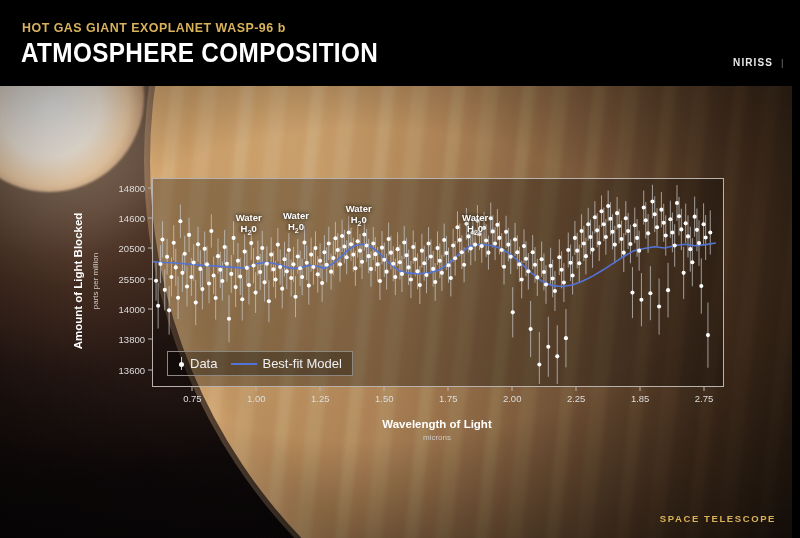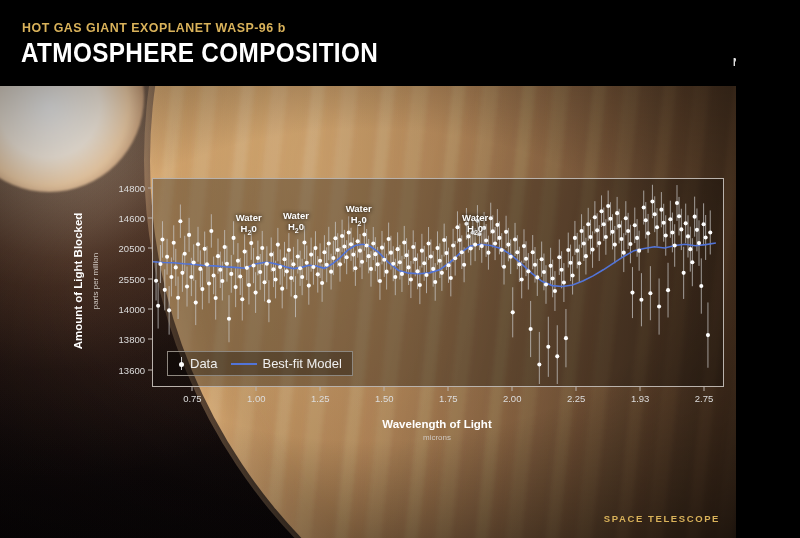--- a/index.html
+++ b/index.html
@@ -1,17 +1,17 @@
 <!DOCTYPE html>
 <html><head>
 <meta charset="utf-8">
 <style>
   html,body{margin:0;padding:0;background:#000;}
   body{width:800px;height:538px;overflow:hidden;font-family:"Liberation Sans",sans-serif;}
-  #stage{position:relative;width:736px;height:538px;background:#6d28d9;overflow:hidden;}
+  #stage{position:relative;width:792px;height:538px;background:#6d28d9;overflow:hidden;}
 
   
   .scene{position:absolute;left:0;top:86px;width:800px;height:452px;overflow:hidden;background:#08050a;}
   .scene .deepfield{position:absolute;inset:0;
     background:
       radial-gradient(circle at 6% 2%, rgba(255,232,205,0.30) 0%, rgba(120,80,58,0.16) 22%, rgba(40,24,20,0.05) 46%, rgba(0,0,0,0) 66%),
       radial-gradient(ellipse 120% 90% at 42% 40%, rgba(90,58,40,0.30) 0%, rgba(25,14,12,0.10) 55%, rgba(0,0,0,0) 80%),
       linear-gradient(160deg,#1a100d 0%,#0d0809 40%,#060406 100%);}
   
   .star{position:absolute;left:-46px;top:-84px;width:190px;height:190px;border-radius:50%;
@@ -655,21 +655,21 @@
         <div class="xtick" style="left: 167.306px;">1.25</div>
         <div class="xtickmark" style="left: 231.27px;"></div>
         <div class="xtick" style="left: 231.27px;">1.50</div>
         <div class="xtickmark" style="left: 295.234px;"></div>
         <div class="xtick" style="left: 295.234px;">1.75</div>
         <div class="xtickmark" style="left: 359.198px;"></div>
         <div class="xtick" style="left: 359.198px;">2.00</div>
         <div class="xtickmark" style="left: 423.162px;"></div>
         <div class="xtick" style="left: 423.162px;">2.25</div>
         <div class="xtickmark" style="left: 487.126px;"></div>
-        <div class="xtick" style="left: 487.126px;">1.93</div>
+        <div class="xtick" style="left: 487.126px;">1.85</div>
         <div class="xtickmark" style="left: 551.09px;"></div>
         <div class="xtick" style="left: 551.09px;">2.75</div>
       </div>
     <div id="annots">
         <div class="wlabel" style="left: 95.6667px; top: 32.8889px;">
           <div>Water</div>
           <div>H<sub>2</sub>0</div>
         </div>
         <div class="wlabel" style="left: 143px; top: 30.6111px;">
           <div>Water</div>

